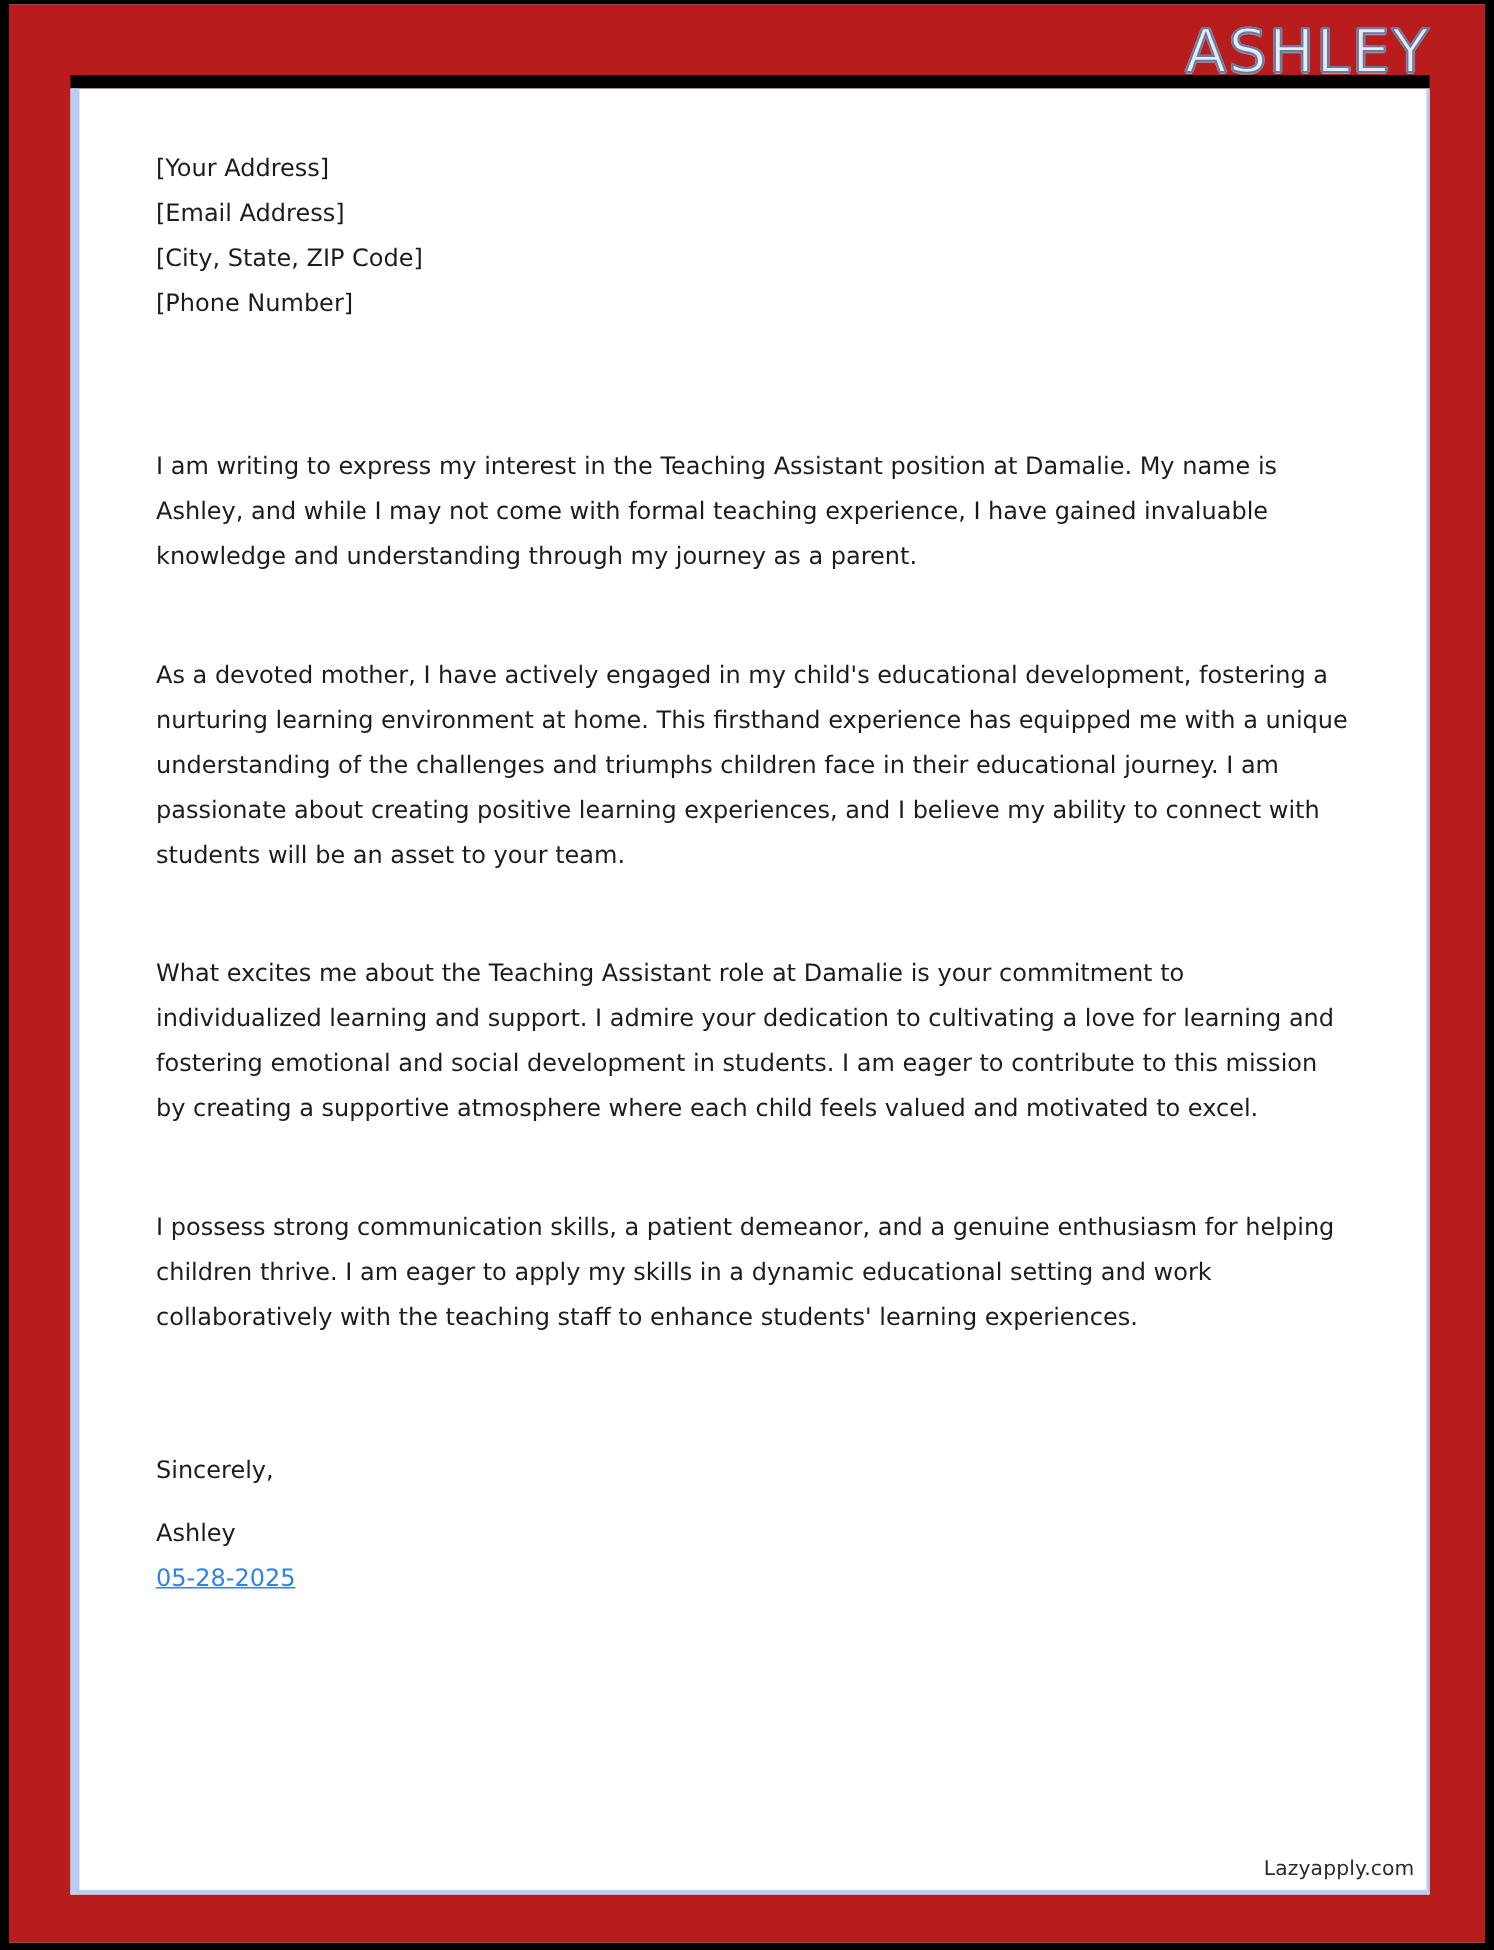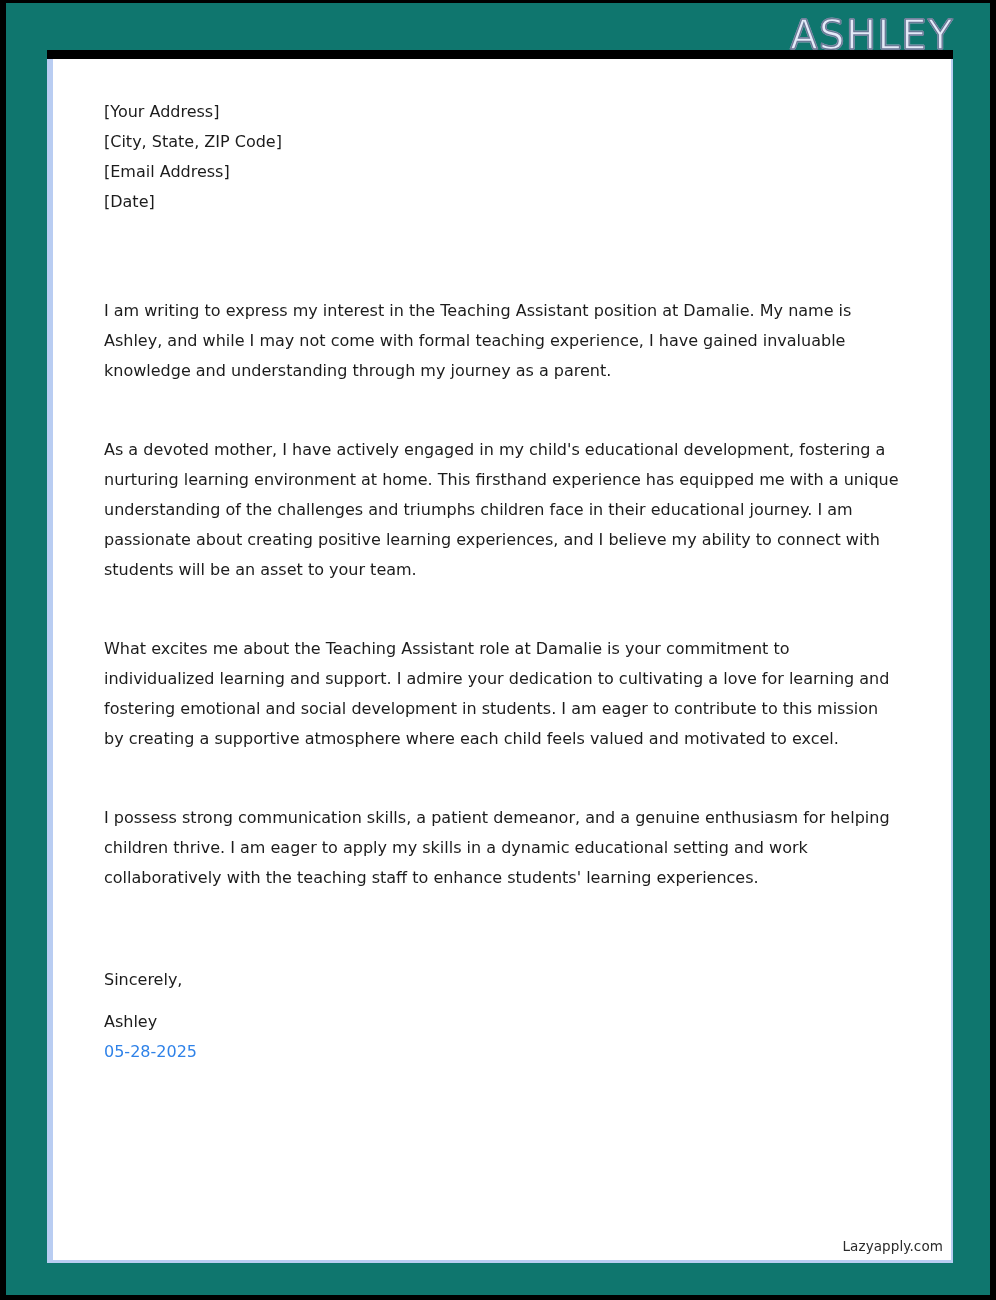--- a/index.html
+++ b/index.html
@@ -19,21 +19,21 @@
     border-right: 6px solid #000000;
     border-top: 3px solid #000000;
     border-bottom: 5px solid #000000;
   }
 
   
   .page {
     position: relative;
     width: 100%;
     height: 100%;
-    background: #0f766e;
+    background: #b91c1c;
   }
 
   
   .header {
     position: absolute;
     top: 14px;
     left: 0;
     right: 0;
     height: 36px;
     text-align: right;
@@ -110,20 +110,21 @@
   }
 
   .sign-line {
     display: block;
     margin-top: 12px;
   }
 
   .date-line {
     display: block;
     color: #2f82e8;
+    text-decoration: underline;
   }
 
   
   .footer-mark {
     position: absolute;
     right: 8px;
     bottom: 6px;
     font-size: 13.5px;
     color: #2b2b2b;
     letter-spacing: 0.1px;
@@ -138,23 +139,23 @@
   <div class="header">
     <span class="header-name">ASHLEY</span>
   </div>
 
   <div class="top-rule"></div>
 
   <div class="letter-card">
     <div class="letter-body">
 
       <span class="addr-line">[Your Address]</span>
+      <span class="addr-line">[Email Address]</span>
       <span class="addr-line">[City, State, ZIP Code]</span>
-      <span class="addr-line">[Email Address]</span>
-      <span class="addr-line">[Date]</span>
+      <span class="addr-line">[Phone Number]</span>
 
       <span class="blank-line"></span>
 
 
       <span class="blank-line"></span>
 
       <span class="para">I am writing to express my interest in the Teaching Assistant position at Damalie. My name is Ashley, and while I may not come with formal teaching experience, I have gained invaluable knowledge and understanding through my journey as a parent.</span>
 
       <span class="blank-line"></span>
 

